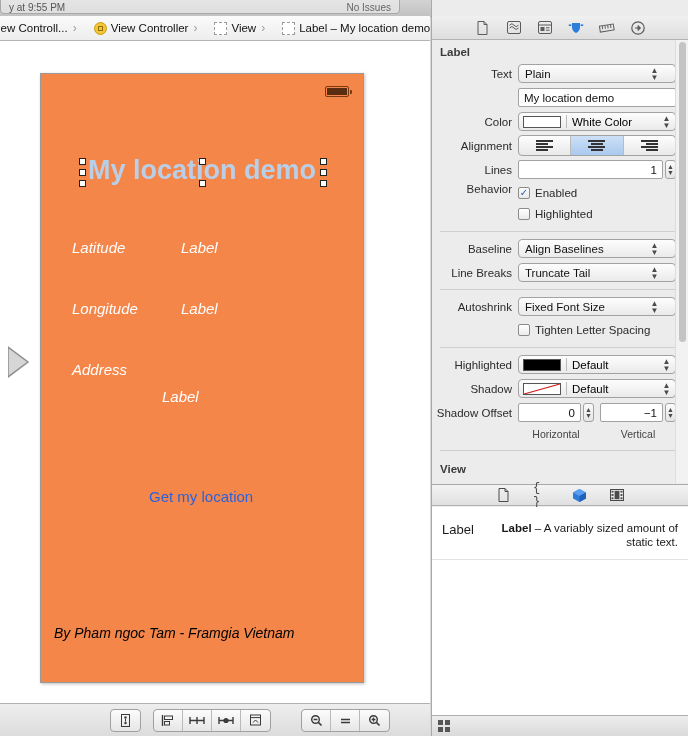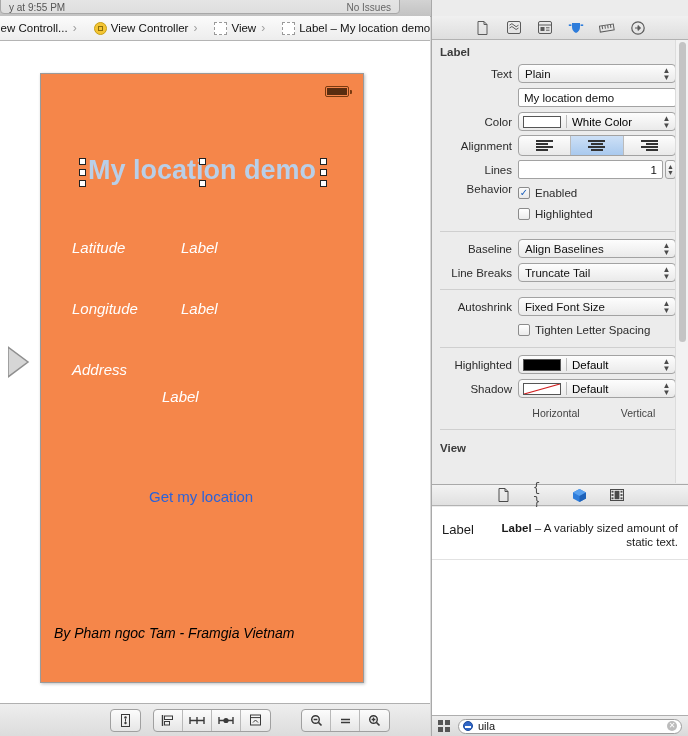--- a/index.html
+++ b/index.html
@@ -193,21 +193,21 @@
   }
   .row-label {
     width: 80px; text-align: right; padding-right: 6px;
     font-size: 11.5px; color: #2b2b2b; flex: none;
   }
   .ctl { flex: 1; }
   .popup {
     height: 19px; border: 1px solid #a2a2a2; border-radius: 4px;
     background: linear-gradient(#fdfdfd, #eaeaea);
     display: flex; align-items: center;
-    padding: 0 4px 0 6px; font-size: 11.5px; color: #111;
+    padding: 0 16px 0 6px; font-size: 11.5px; color: #111;
     box-sizing: border-box; position: relative;
   }
   .popup .txt { flex: 1; white-space: nowrap; overflow: hidden; }
   .stepper-arrows {
     font-size: 8px; line-height: 7px; color: #4a4a4a; text-align: center;
     flex: none; width: 9px;
   }
   .textfield {
     height: 19px; border: 1px solid #a2a2a2; border-radius: 2px;
     background: #fff; display: flex; align-items: center;
@@ -706,20 +706,43 @@
                 <line x1="0" y1="10" x2="36" y2="0" stroke="#d02020" stroke-width="1.2"></line>
               </svg>
             </span>
             <span class="swatch-div"></span>
             <span class="txt" style="flex:1;">Default</span>
             <span class="stepper-arrows">▲<br>▼</span>
           </div>
         </div>
       </div>
 
+      <div class="row" style="margin-bottom:0;">
+        <div class="row-label">Shadow Offset</div>
+        <div class="ctl" style="display:flex; align-items:center; gap:6px;">
+          <div style="display:flex; align-items:center; flex:1;">
+            <div class="textfield num" style="flex:1;">
+              <span>0</span>
+            </div>
+            <div class="stepper">
+                <span>▲</span>
+                <span>▼</span>
+              </div>
+          </div>
+          <div style="display:flex; align-items:center; flex:1;">
+            <div class="textfield num" style="flex:1;">
+              <span>−1</span>
+            </div>
+            <div class="stepper">
+                <span>▲</span>
+                <span>▼</span>
+              </div>
+          </div>
+        </div>
+      </div>
 
       <div class="row" style="margin-bottom:2px;">
         <div class="row-label"></div>
         <div class="ctl" style="display:flex; gap:6px;">
           <div class="sub-label" style="flex:1;">Horizontal</div>
           <div class="sub-label" style="flex:1;">Vertical</div>
         </div>
       </div>
 
       <div class="divider"></div>
@@ -769,22 +792,17 @@
       </div>
     </div>
 
     <div class="lib-bottom">
       <span class="grid-icon">
           <i></i>
           <i></i>
           <i></i>
           <i></i>
         </span>
-      <div class="searchfield">
-        <span class="sf-filter"></span>
-        <span class="sf-text">uila</span>
-        <span class="sf-clear">✕</span>
-      </div>
     </div>
 
   </div>
 
 </div>
 
 </body></html>

